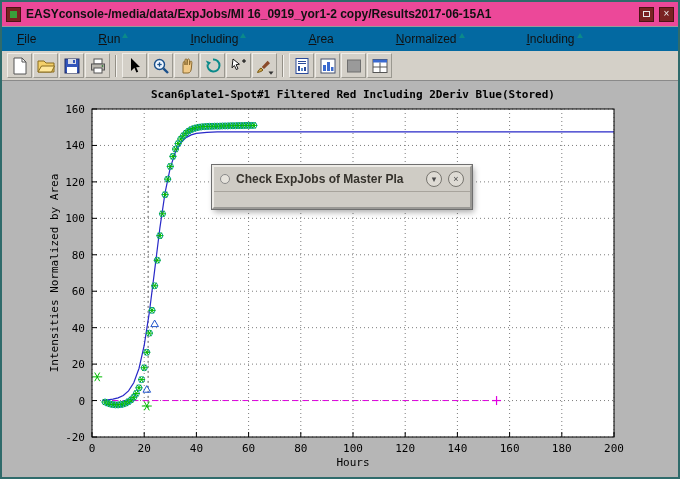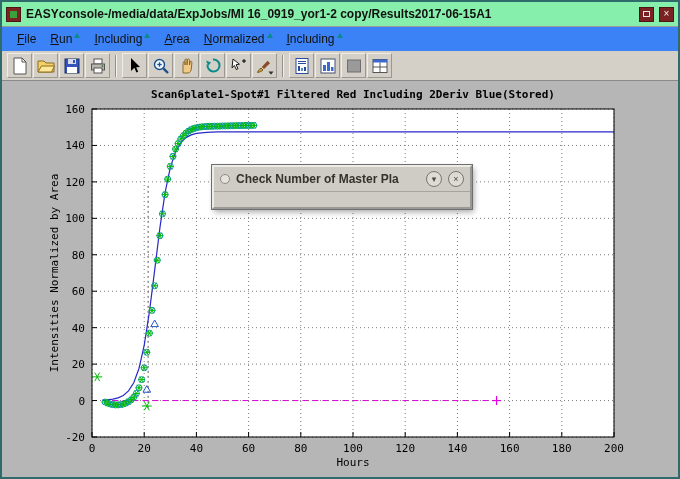--- a/index.html
+++ b/index.html
@@ -1,28 +1,28 @@
 <!DOCTYPE html>
 <html><head>
 <meta charset="utf-8">
 <style>
   * { box-sizing: border-box; margin: 0; padding: 0; }
   html,body { width:680px; height:479px; background:#2f6b6b; font-family:"Liberation Sans",sans-serif; }
   .window { position:relative; width:680px; height:479px; border:2px solid #2f6b6b; background:#d4d0c8; display:flex; flex-direction:column; overflow:hidden; }
 
   
-  .titlebar { height:22px; background:#86efac; border-bottom:1px solid #9a9a9a; display:flex; align-items:center; padding:12px 4px; gap:5px; flex:0 0 22px; }
+  .titlebar { height:22px; background:#ec4899; border-bottom:1px solid #9a9a9a; display:flex; align-items:center; padding:12px 4px; gap:5px; flex:0 0 22px; }
   .wm-menu-btn { width:15px; height:15px; background:#7a2222; border:1px solid #4d1414; display:flex; align-items:center; justify-content:center; }
   .wm-menu-btn .green-dot { width:7px; height:7px; background:#3aa03a; }
   .win-title { flex:1; font-size:12px; font-weight:bold; color:#111; white-space:nowrap; overflow:hidden; }
   .wm-btn { width:15px; height:15px; background:#7a2222; border:1px solid #4d1414; display:flex; align-items:center; justify-content:center; color:#f0f0f0; font-size:10px; line-height:1; }
   .wm-btn .max-glyph { width:7px; height:6px; border:1px solid #e8e8e8; }
 
   
-  .menubar { height:24px; background:#3b82f6; display:flex; align-items:center; padding-left:8px; flex:0 0 24px; }
+  .menubar { height:24px; background:#0369a1; display:flex; align-items:center; padding-left:8px; flex:0 0 24px;gap:48px; }
   .menu-item { padding:3px 7px 3px 7px; font-size:12px; color:#111; cursor:default; display:flex; align-items:flex-start; }
   .mlabel { display:inline-block; }
   .mlabel::first-letter { text-decoration:underline; }
   .accel { width:0; height:0; border-left:3px solid transparent; border-right:3px solid transparent; border-bottom:5px solid #0b8a8a; display:inline-block; margin-left:2px; margin-top:1px; }
 
   
   .toolbar { height:30px; background:#d4d0c8; border-bottom:1px solid #8a8a8a; display:flex; align-items:center; padding-left:5px; gap:1px; flex:0 0 30px; }
   .tool { width:25px; height:25px; display:flex; align-items:center; justify-content:center; background:#d4d0c8; border:1px solid #d4d0c8; border-top-color:#efede8; border-left-color:#efede8; border-right-color:#9a9890; border-bottom-color:#9a9890; }
   .tool svg { width:20px; height:20px; display:block; }
   .tsep { width:2px; height:22px; border-left:1px solid #938f86; border-right:1px solid #f4f2ee; margin:0 4px; }
@@ -502,21 +502,21 @@
         <text x="83" y="32" font-family="DejaVu Sans Mono, monospace" font-size="11" fill="#000" text-anchor="end">160</text>
         <text x="351" y="17" font-family="DejaVu Sans Mono, monospace" font-size="11" fill="#000" text-anchor="middle" font-weight="bold">Scan6plate1-Spot#1 Filtered Red Including 2Deriv Blue(Stored)</text>
         <text x="351" y="385" font-family="DejaVu Sans Mono, monospace" font-size="11" fill="#000" text-anchor="middle">Hours</text>
         <text x="0" y="0" font-family="DejaVu Sans Mono, monospace" font-size="11" fill="#000" text-anchor="middle" transform="translate(56 192) rotate(-90)">Intensities Normalized by Area</text>
       </svg>
   </div>
 
   <div class="dialog">
     <div class="dlg-title">
       <span class="dlg-icon"></span>
-      <span class="dlg-title-text">Check Number of Master Pla</span>
+      <span class="dlg-title-text">Check ExpJobs of Master Pla</span>
       <span class="dlg-circle">
           <span>▾</span>
         </span>
       <span class="dlg-circle">
           <span>×</span>
         </span>
     </div>
     <div class="dlg-body">
     </div>
   </div>

